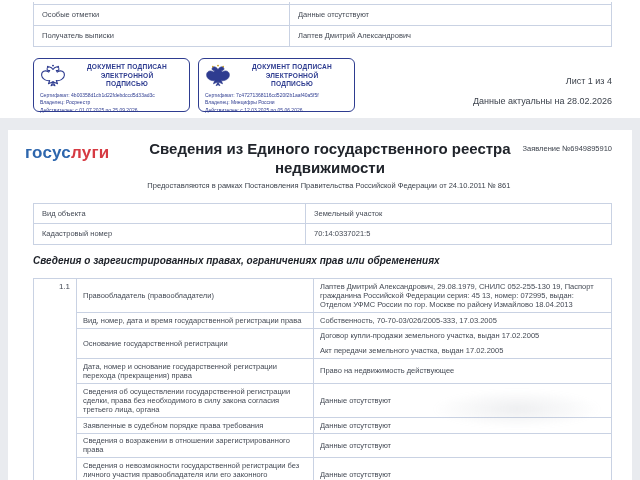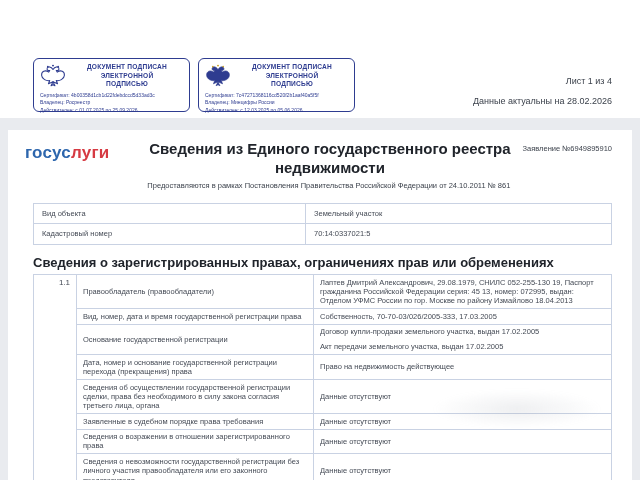--- a/index.html
+++ b/index.html
@@ -52,39 +52,55 @@
   .logo{font-size:17px;font-weight:bold;letter-spacing:.2px;margin-top:3px;white-space:nowrap;}
   .logo .lg-blue{color:#2d66ad;}
   .logo .lg-red{color:#d63a42;}
   .title-block{flex:1;margin-left:38px;margin-right:10px;}
   .doc-title{font-size:15px;font-weight:bold;color:#20242b;line-height:1.25;text-align:center;}
   .doc-subtitle{font-size:7.5px;color:#3c424c;margin-top:3px;}
   .application-no{font-size:7.5px;color:#3c424c;margin-top:4px;white-space:nowrap;text-align:right;}
   .t-object{margin:13px 0 0 25px;width:579px;}
   .t-object .col-label{width:255px;}
   .rights-header{
-    margin:10px 0 4px 25px;font-size:13px;font-weight:bold;color:#20242b;
+    margin:10px 0 12px 25px;font-size:10px;font-weight:bold;color:#20242b;font-style:italic;
   }
   .t-rights{margin-left:25px;width:579px;font-size:7.5px;}
   .t-rights td{padding:2.5px 6px;line-height:1.25;}
   .t-rights .col-num{width:30px;}
   .t-rights .col-label{width:224px;}
   .t-rights td.num-cell{vertical-align:top;text-align:right;font-size:8px;padding-top:3px;}
   .val-para + .val-para{margin-top:6px;}
   .watermark{
     position:absolute;right:30px;bottom:52px;width:170px;height:38px;
     background:radial-gradient(ellipse at center, rgba(160,165,175,.18), rgba(160,165,175,0) 70%);
     filter:blur(2px);pointer-events:none;
   }
 </style>
 </head>
 <body>
 
 <section class="top-card">
 
+  <table class="doc-table t-top">
+    <tbody>
+        <tr class="partial">
+          <td class="col-label"></td>
+          <td></td>
+        </tr>
+    <tr>
+      <td class="col-label">Особые отметки</td>
+      <td>Данные отсутствуют</td>
+    </tr>
+    <tr>
+      <td class="col-label">Получатель выписки</td>
+      <td>Лаптев Дмитрий Александрович</td>
+    </tr>
+  </tbody>
+    </table>
 
   <div class="stamps">
 
     <div class="stamp">
       <div class="stamp-top">
         <svg class="stamp-emblem" viewBox="0 0 40 40">
           <g fill="none" stroke="#2e3c90" stroke-width="1.6" stroke-linejoin="round">
             <path d="M20 10 C17 5 12 5 11 8 C10 10.5 13 12 15 11.5 L13.5 14 C8 10 2 13 2.5 19 C3 25 10 28 15 27 L13 32 L20 29 L27 32 L25 27 C30 28 37 25 37.5 19 C38 13 32 10 26.5 14 L25 11.5 C27 12 30 10.5 29 8 C28 5 23 5 20 10 Z"></path>
             <path d="M20 29 L17 35 L20 33.5 L23 35 Z"></path>
           </g>

